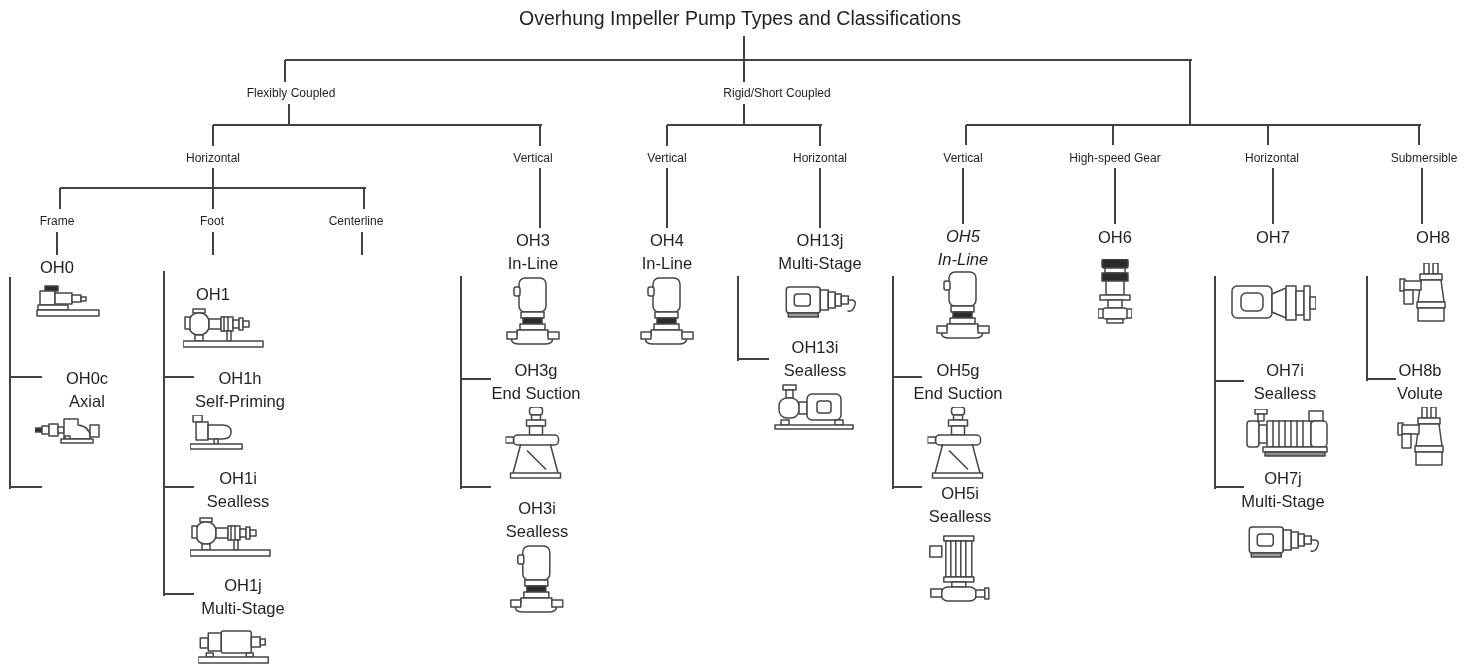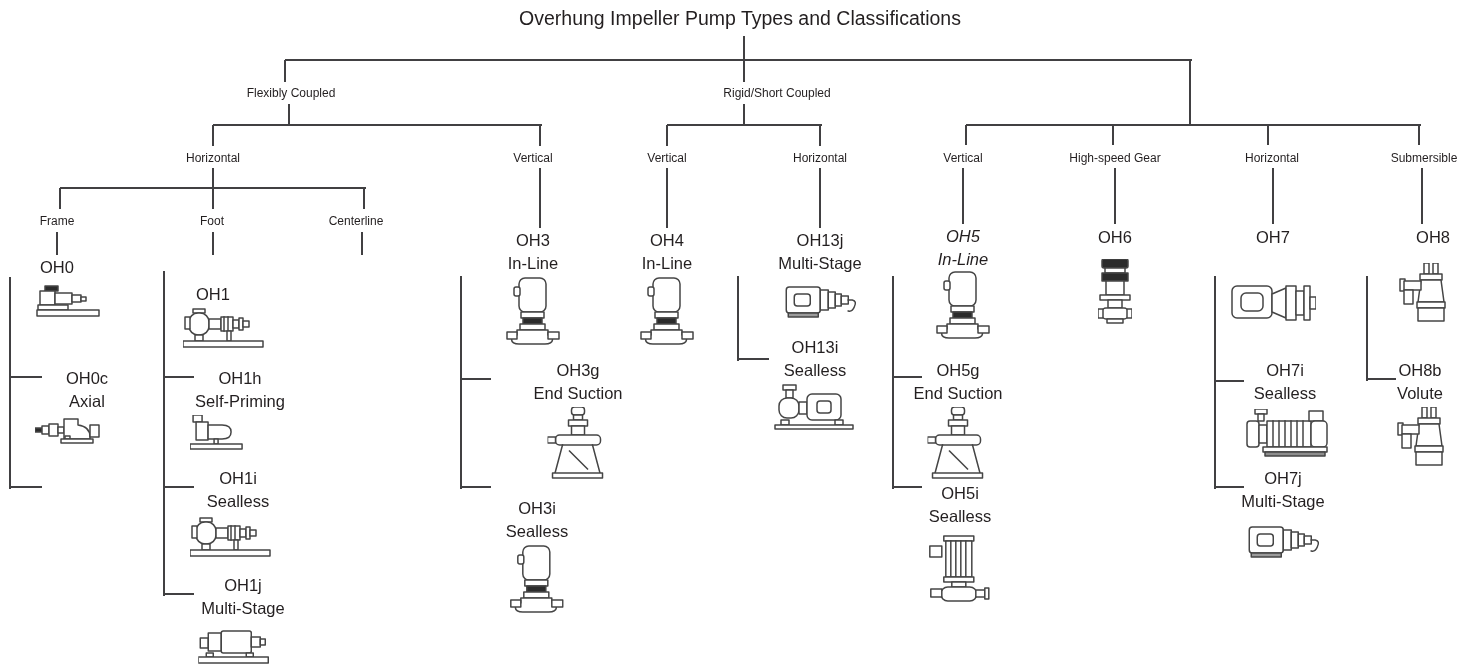--- a/index.html
+++ b/index.html
@@ -38,21 +38,21 @@
   #t-cc-s  { left:1424px; top:147px; }
   #t-frame      { left:57px;  top:210px; }
   #t-foot       { left:212px; top:210px; }
   #t-centerline { left:356px; top:210px; }
 
   
   #n-oh0   { left:57px;   top:256px; }  #n-oh0 .icon   { margin-top:4px; transform:translateX(12px); }
   #n-oh1   { left:213px;  top:256px;margin-top:27px; }  #n-oh1 .icon   { margin-top:2px; transform:translateX(12px); }
   #n-oh2   { left:357px;  top:256px; }  #n-oh2 .icon   { margin-top:2px; transform:translateX(9px); }
   #n-oh3   { left:533px;  top:229px; }  #n-oh3 .icon   { margin-top:2px; }
-  #n-oh3g  { left:536px;  top:359px;margin-left:42px; }  #n-oh3g .icon  { margin-top:2px; }
+  #n-oh3g  { left:536px;  top:359px; }  #n-oh3g .icon  { margin-top:2px; }
   #n-oh3i  { left:537px;  top:497px; }  #n-oh3i .icon  { margin-top:2px; }
   #n-oh4   { left:667px;  top:229px; }  #n-oh4 .icon   { margin-top:2px; }
   #n-oh13j { left:820px;  top:229px; }  #n-oh13j .icon { margin-top:6px; }
   #n-oh13i { left:815px;  top:336px; }  #n-oh13i .icon { margin-top:2px; }
   #n-oh5   { left:963px;  top:225px;font-style:italic; }  #n-oh5 .icon   { margin-top:0; }
   #n-oh5g  { left:958px;  top:359px; }  #n-oh5g .icon  { margin-top:2px; }
   #n-oh5i  { left:960px;  top:482px; }  #n-oh5i .icon  { margin-top:6px; }
   #n-oh6   { left:1115px; top:226px; }  #n-oh6 .icon   { margin-top:10px; }
   #n-oh7   { left:1273px; top:226px; }  #n-oh7 .icon   { margin-top:32px; }
   #n-oh7i  { left:1285px; top:359px; }  #n-oh7i .icon  { margin-top:4px; }

